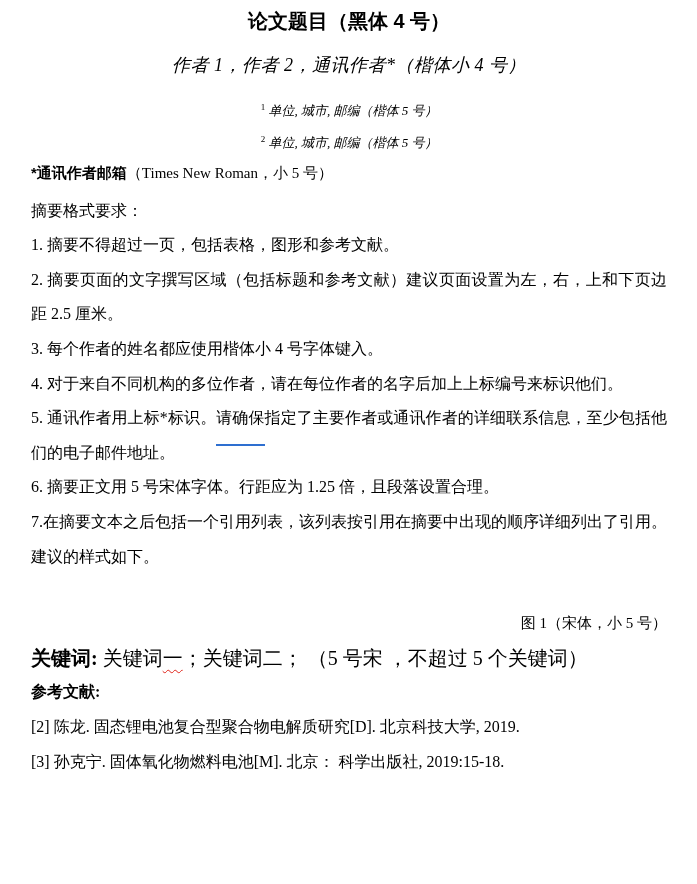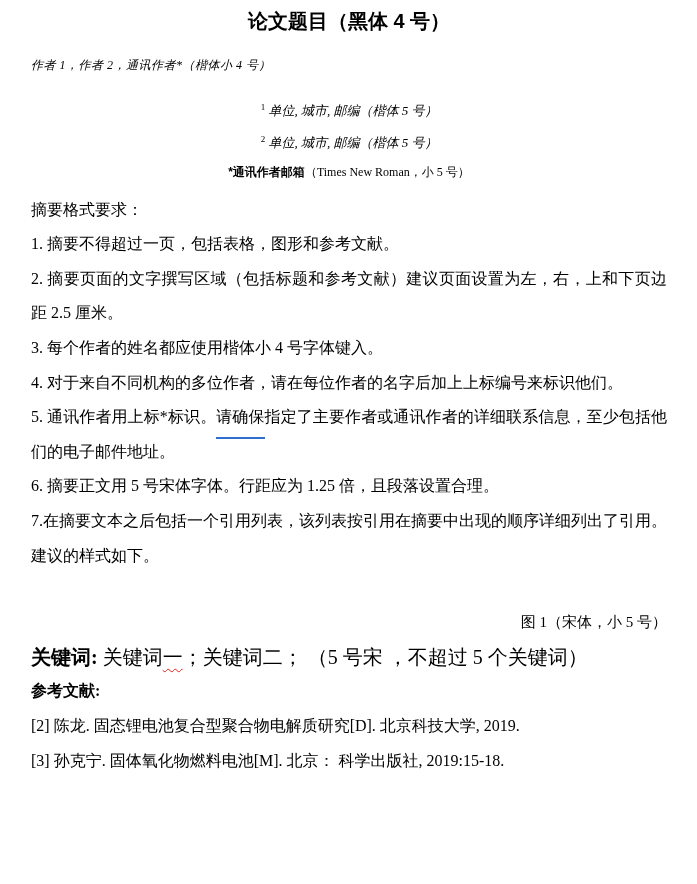--- a/index.html
+++ b/index.html
@@ -18,39 +18,39 @@
   
   .doc-title {
     text-align: center;
     font-family: "Liberation Sans", "DejaVu Sans", sans-serif;
     font-weight: 700;
     font-size: 20px;
     line-height: 26px;
     margin: 0;
   }
   .authors-line {
-    text-align: left;
+    text-align: center;
     font-style: italic;
-    font-size: 12px;
+    font-size: 18px;
     letter-spacing: 0.5px;
     line-height: 22px;
     margin-top: 20px;
   }
   .affil-line {
     text-align: center;
     font-style: italic;
     font-size: 13px;
     line-height: 14px;
     margin-top: 24px;
   }
   .affil-line + .affil-line { margin-top: 14px; }
   .affil-line sup { font-size: 9px; font-style: normal; }
   .email-line {
-    text-align: center;
-    font-size: 12px;
+    text-align: left;
+    font-size: 15px;
     line-height: 17px;
     margin-top: 13px;
   }
   .email-line .cn {
     font-family: "Liberation Sans", "DejaVu Sans", sans-serif;
     font-weight: 600;
   }
   .email-line .paren { font-weight: 400; }
   
   .body-text {
@@ -58,21 +58,21 @@
     font-size: 16px;
     line-height: 34.6px;
   }
   .body-text p {
     margin: 0;
     text-align: justify;
     text-justify: inter-ideograph;
   }
   .grammar-underline {
     border-bottom: 2px solid #2e6fd0;
-    padding-bottom: 12px;
+    padding-bottom: 18px;
   }
   .figure-space { height: 32px; }
   .figure-caption {
     text-align: right;
     font-size: 15px;
     line-height: 34.6px;
     margin: 0;
   }
   .keywords-line { margin: 0; font-size: 20px; line-height: 34.6px; text-align: justify; }
   .bold-label { font-weight: 700; }

